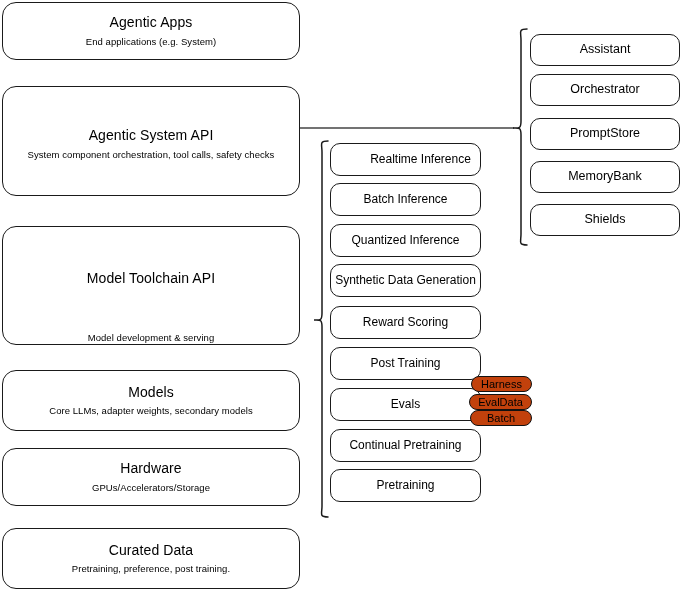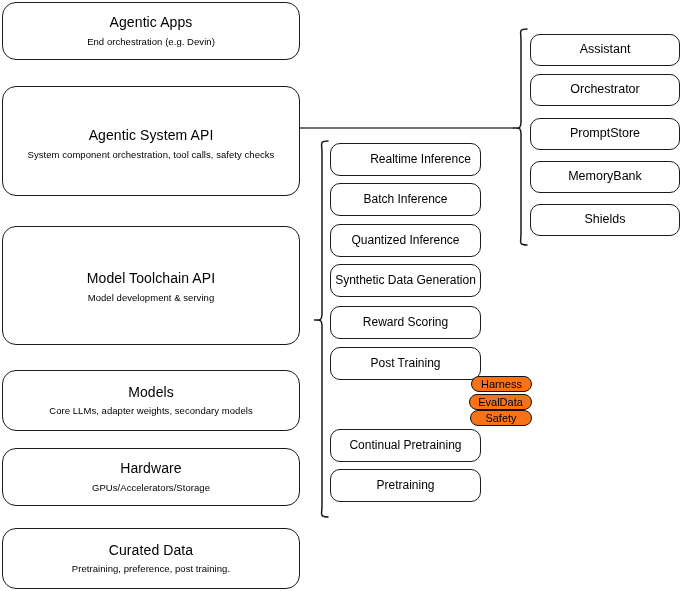--- a/index.html
+++ b/index.html
@@ -80,21 +80,21 @@
     border-radius: 10px;
     font-size: 12.5px;
   }
 
   
   .pill {
     position: absolute;
     box-sizing: border-box;
     border: 1.3px solid #111111;
     border-radius: 11px;
-    background: #f97316;
+    background: #c2410c;
     height: 16px;
     display: flex;
     align-items: center;
     justify-content: center;
     font-size: 11px;
     line-height: 1;
     z-index: 5;
   }
 
   
@@ -104,32 +104,32 @@
   }
   .brace svg, .connector svg { display: block; }
 </style>
 </head>
 <body>
 
 <div id="canvas">
 
   <div class="box layer" style="top:2px; height:58px;">
     <div class="layer-title">Agentic Apps</div>
-    <div class="layer-sub">End orchestration (e.g. Devin)</div>
+    <div class="layer-sub">End applications (e.g. System)</div>
   </div>
 
   <div class="box layer center-block" style="top:86px; height:110px;">
     <div class="inner" style="top:40px;">
       <div class="layer-title">Agentic System API</div>
       <div class="layer-sub">System component orchestration, tool calls, safety checks</div>
     </div>
   </div>
 
   <div class="box layer center-block" style="top:226px; height:119px;">
-    <div class="inner" style="top:43px;">
+    <div class="inner" style="top:43px;gap:40px;">
       <div class="layer-title">Model Toolchain API</div>
       <div class="layer-sub">Model development &amp; serving</div>
     </div>
   </div>
 
   <div class="box layer" style="top:448px; height:58px;">
     <div class="layer-title">Hardware</div>
     <div class="layer-sub">GPUs/Accelerators/Storage</div>
   </div>
 
@@ -200,30 +200,33 @@
   </div>
   <div class="box mid" style="top:264px;">
     <span>Synthetic Data Generation</span>
   </div>
   <div class="box mid" style="top:306px;">
     <span>Reward Scoring</span>
   </div>
   <div class="box mid" style="top:347px;">
     <span>Post Training</span>
   </div>
+  <div class="box mid" style="top:388px;">
+    <span>Evals</span>
+  </div>
   <div class="box mid" style="top:429px;align-items:center;">
     <span>Continual Pretraining</span>
   </div>
   <div class="box mid" style="top:469px;">
     <span>Pretraining</span>
   </div>
 
   <div class="pill" style="left:471px; top:376px; width:61px;">
     <span>Harness</span>
   </div>
   <div class="pill" style="left:469px; top:394px; width:63px;">
     <span>EvalData</span>
   </div>
   <div class="pill" style="left:470px; top:410px; width:62px;">
-    <span>Safety</span>
+    <span>Batch</span>
   </div>
 
 </div>
 
 </body></html>

